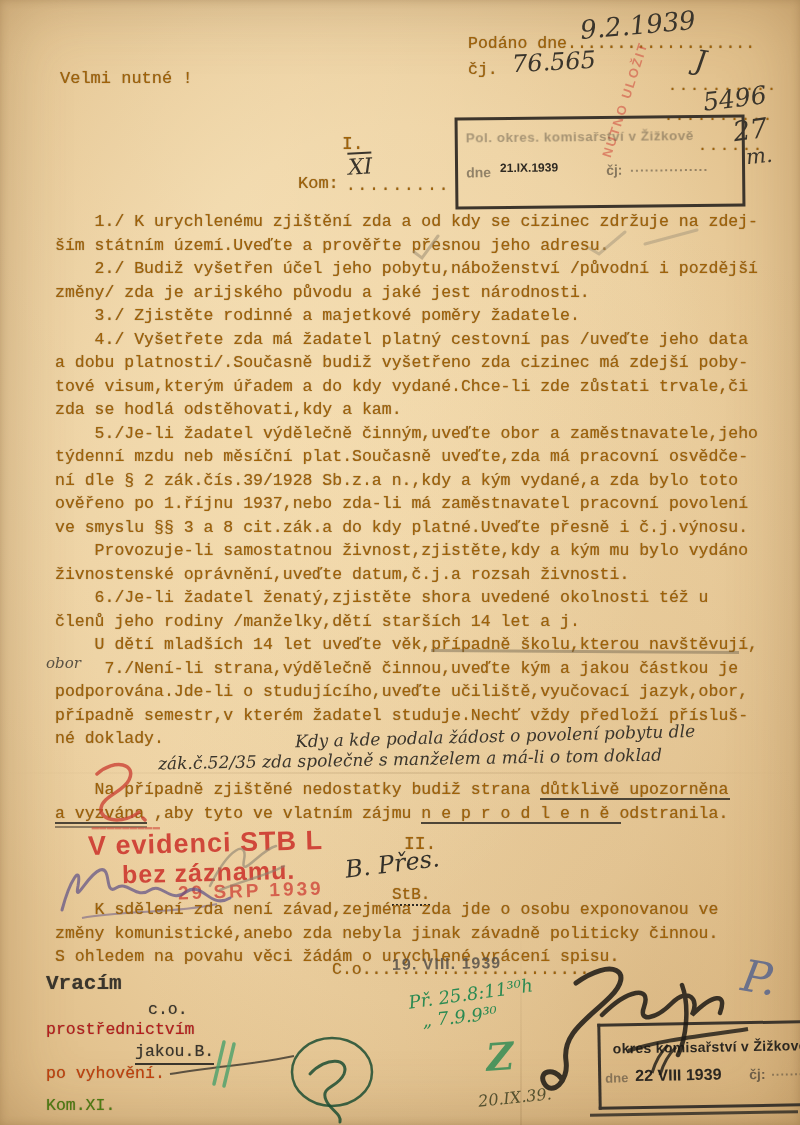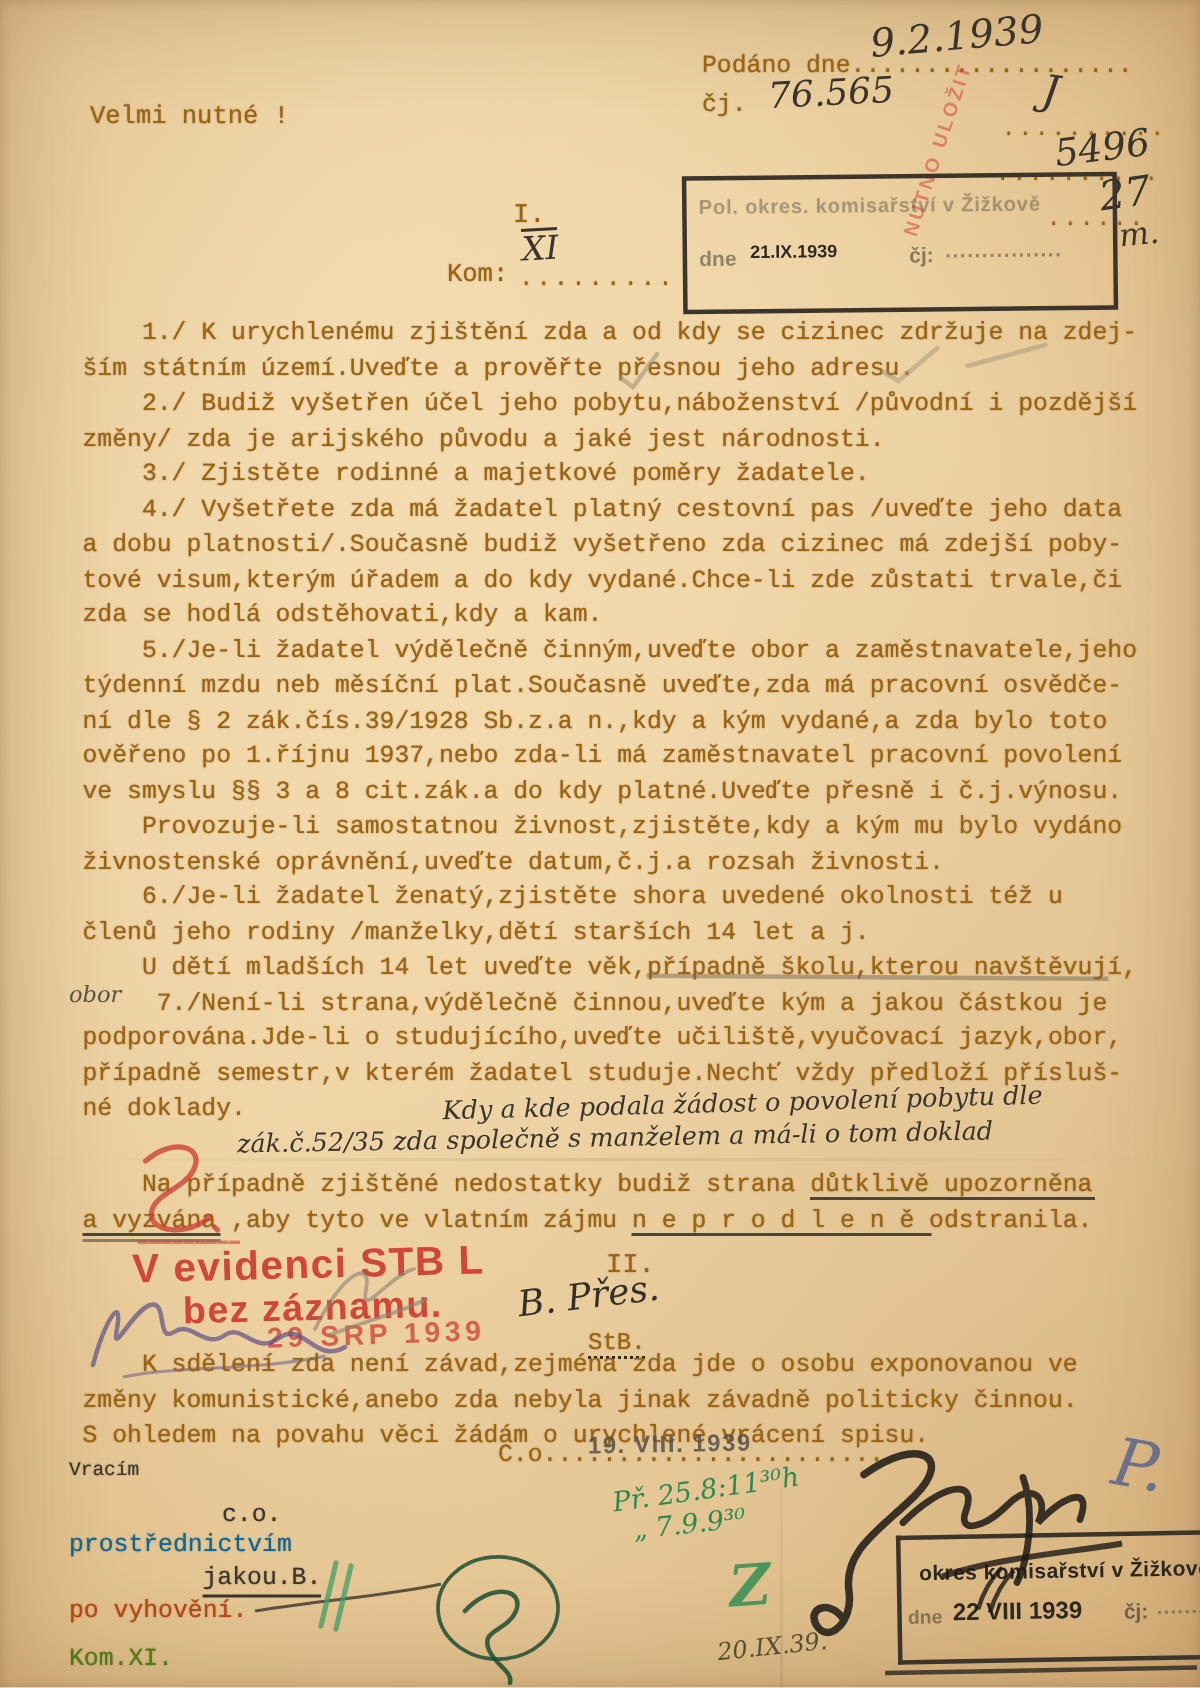--- a/index.html
+++ b/index.html
@@ -140,23 +140,23 @@
 <div class="typed body-block" style="left:55px;top:898px;">    K sdělení zda není závad,zejména zda jde o osobu exponovanou ve
 změny komunistické,anebo zda nebyla jinak závadně politicky činnou.
 S ohledem na povahu věci žádám o urychlené vrácení spisu.</div>
 
 <div class="typed" style="left:332px;top:960px;font-size:16.5px;">C.o.......................</div>
 <div class="red-stamp" style="left:392px;top:955px;font-size:16px;color:#55504a;letter-spacing:1px;transform:rotate(-1deg);opacity:.85;">19. VIII. 1939</div>
 
 <div class="hw hw-green" style="left:408px;top:983px;font-size:18px;transform:rotate(-8deg);">Př. 25.8:11³⁰h</div>
 <div class="hw hw-green" style="left:422px;top:1006px;font-size:18px;transform:rotate(-6deg);">„ 7.9.9³⁰</div>
 
-<div class="typed" style="left:46px;top:972px;font-size:13px;font-weight:normal;color:#3a352c;">Vracím</div>
+<div class="typed" style="left:46px;top:972px;font-size:21px;font-weight:bold;color:#3a352c;">Vracím</div>
 <div class="typed" style="left:148px;top:1000px;font-size:16.5px;font-weight:normal;color:#3a352c;">c.o.</div>
-<div class="typed" style="left:46px;top:1020px;font-size:16.5px;font-weight:normal;color:#0369a1;">prostřednictvím</div>
+<div class="typed" style="left:46px;top:1020px;font-size:16.5px;font-weight:normal;color:#b91c1c;">prostřednictvím</div>
 <div class="typed" style="left:135px;top:1042px;font-size:16.5px;font-weight:normal;color:#3a352c;border-bottom:2px solid #3a352c;padding-bottom:2px;">jakou.B.</div>
 <div class="typed" style="left:46px;top:1064px;font-size:16.5px;font-weight:normal;color:#c2410c;">po vyhovění.</div>
 <svg class="scribble" style="left:168px;top:1052px;" width="130" height="24">
   <path d="M2 22 C50 14 90 12 126 4" stroke="#3a352c" stroke-width="2" fill="none" opacity=".8"></path>
 </svg>
 <div class="typed" style="left:46px;top:1096px;font-size:16.5px;font-weight:normal;color:#4d7c0f;">Kom.XI.</div>
 
 <svg class="scribble" style="left:200px;top:1038px;" width="36" height="52">
   <path d="M14 46 L24 4 M24 48 L34 6" stroke="#3f9e68" stroke-width="3.5" fill="none" opacity=".75" stroke-linecap="round"></path>
 </svg>

